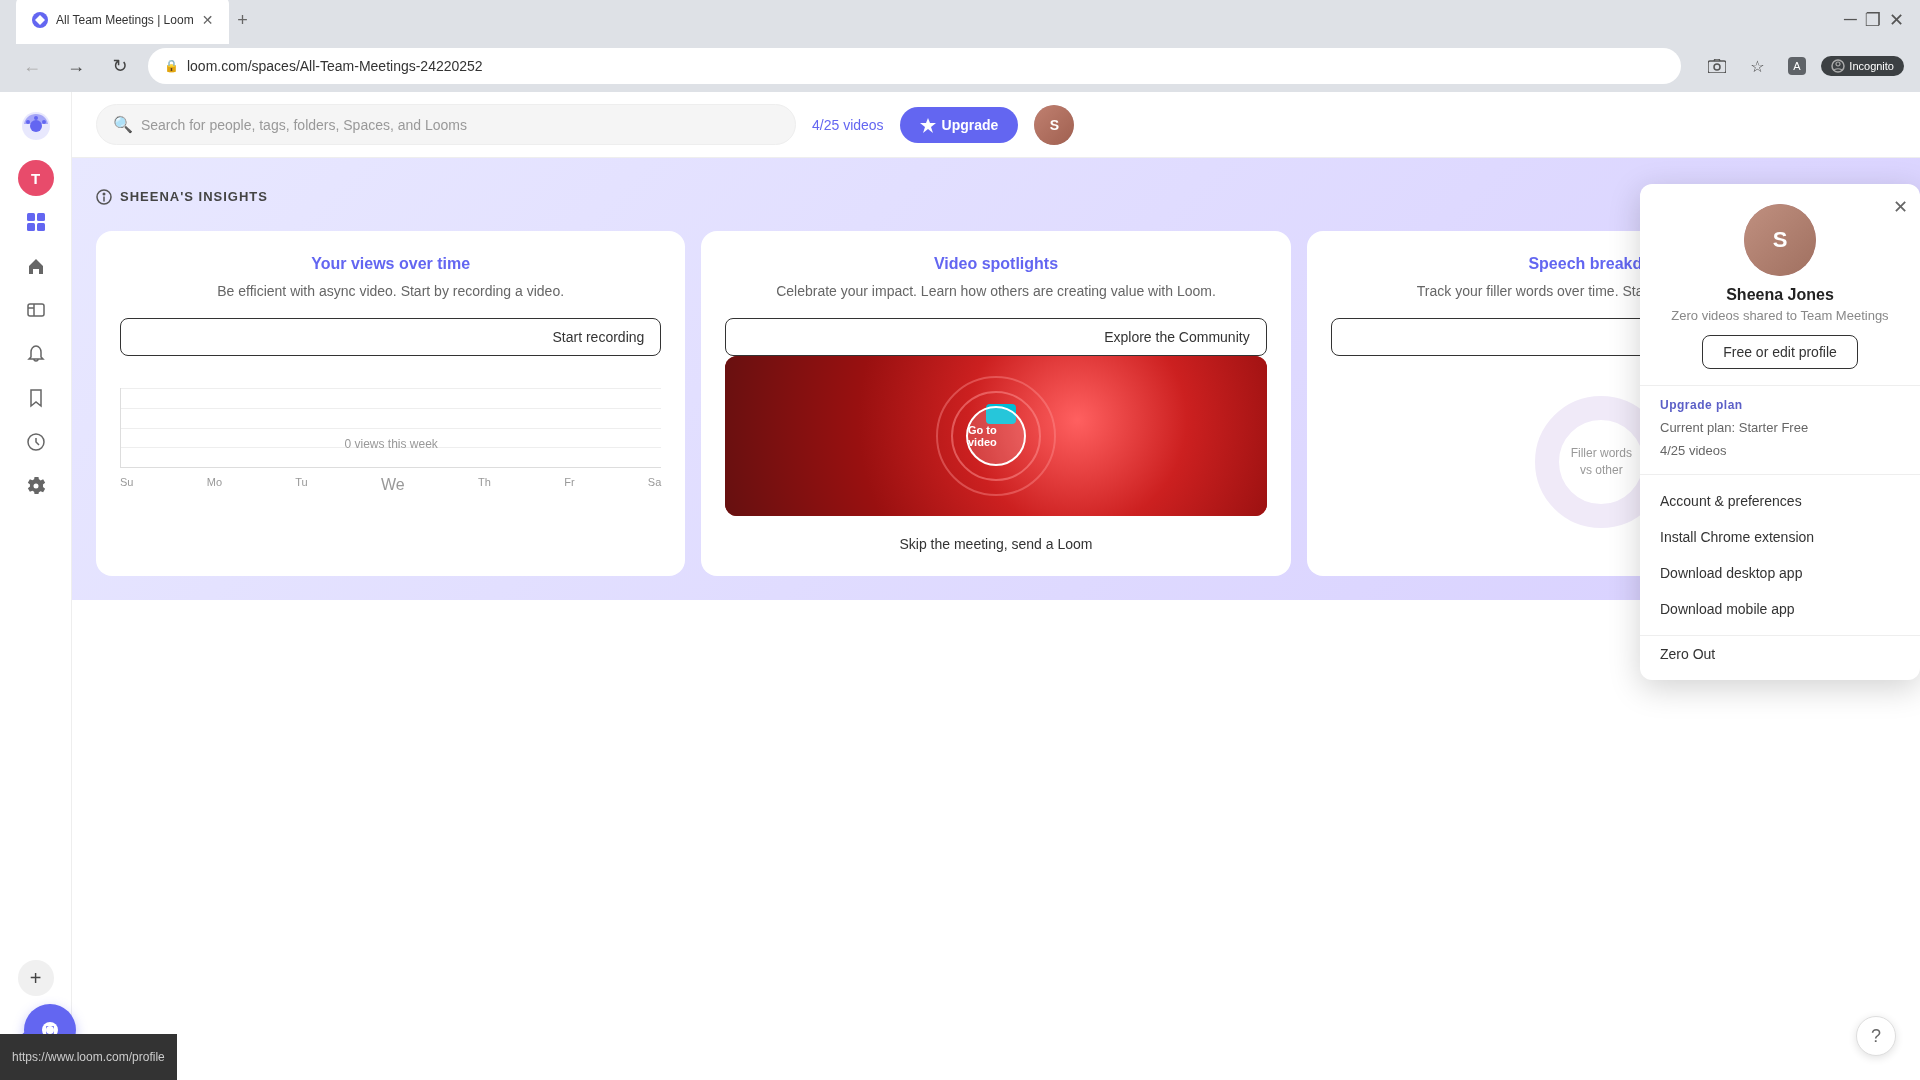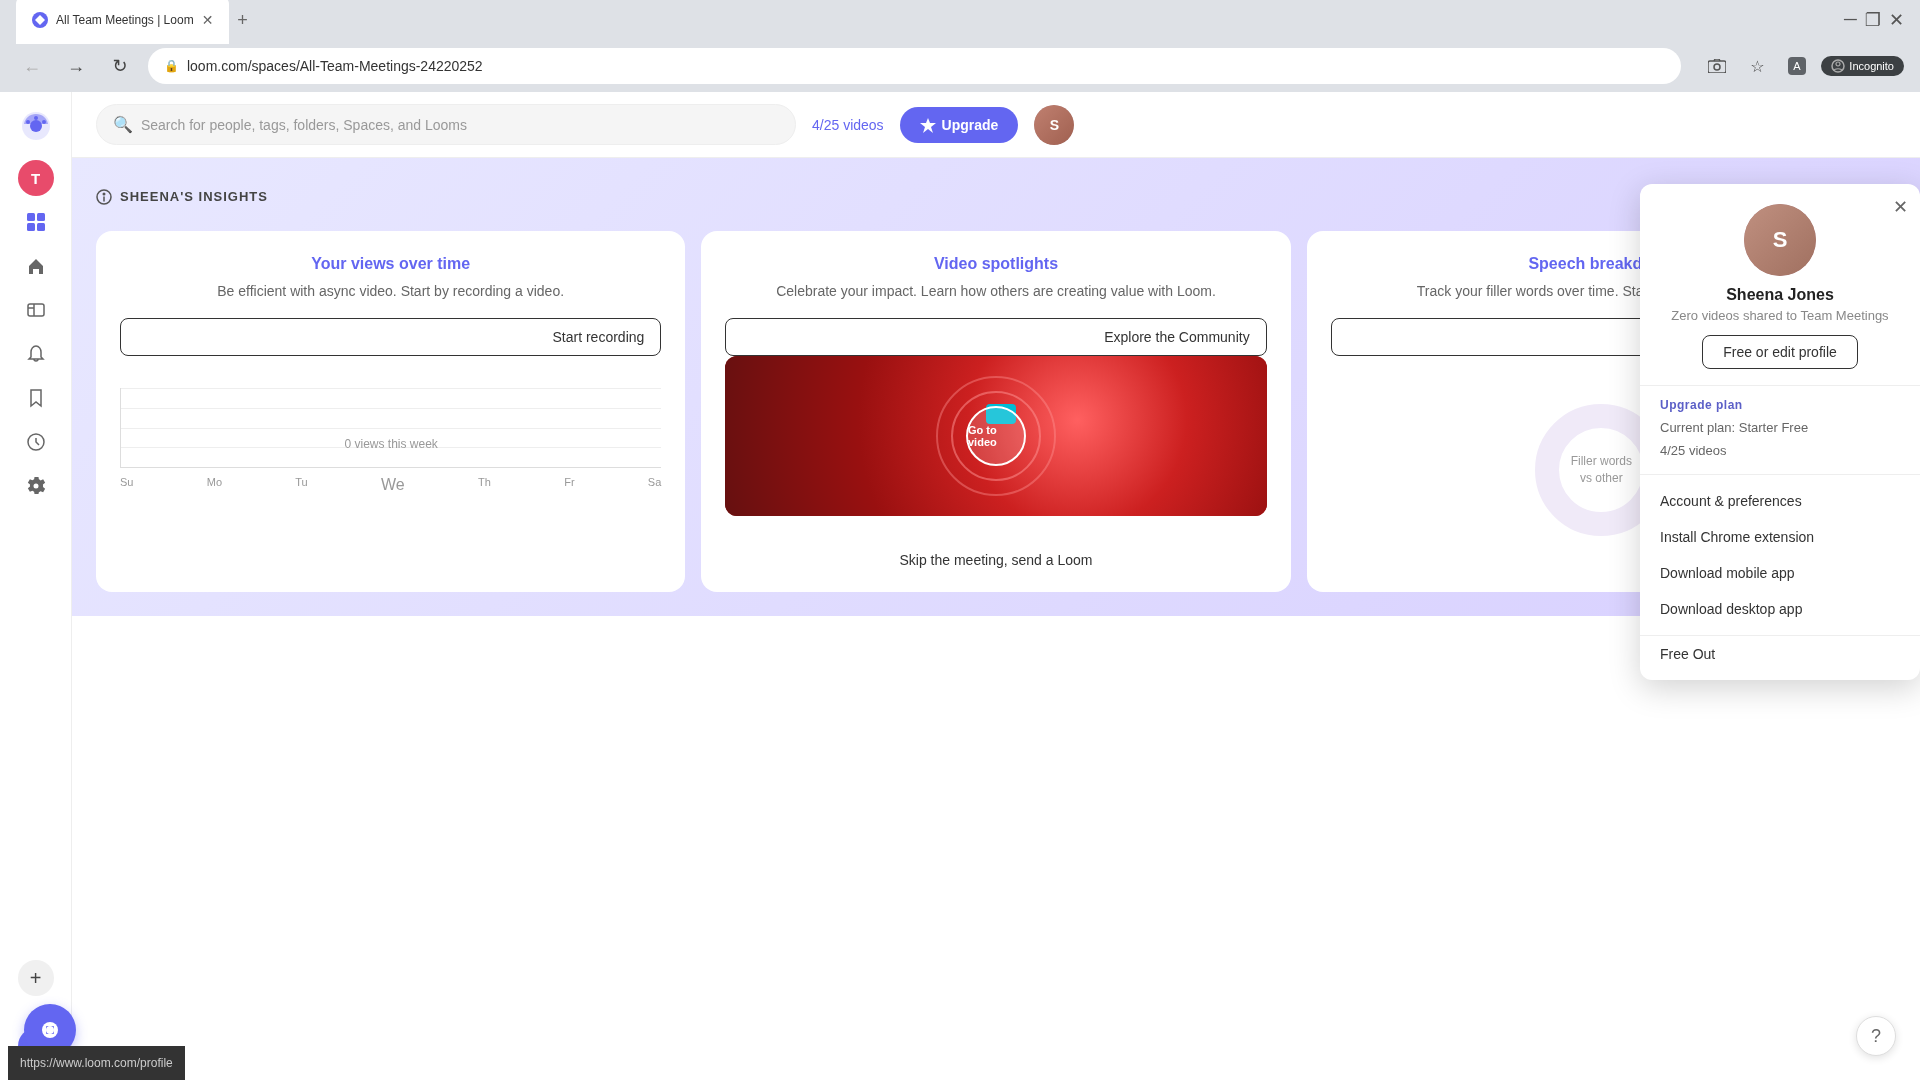--- a/index.html
+++ b/index.html
@@ -62,21 +62,21 @@
     .card { background: white; border-radius: 16px; padding: 24px; display: flex; flex-direction: column; }
     .card-title { font-size: 16px; font-weight: 600; color: #6366f1; text-align: center; margin-bottom: 8px; }
     .card-desc { font-size: 14px; color: #666; text-align: center; margin-bottom: 16px; line-height: 1.5; }
     .card-btn { border: 1.5px solid #333; background: white; border-radius: 8px; padding: 10px 16px; font-size: 14px; font-weight: 500; cursor: pointer; text-align: right; color: #333; width: 100%; }
 
     
     .chart-area { margin-top: 16px; flex: 1; }
     .chart-labels { display: flex; justify-content: space-between; margin-top: 8px; }
 
     
-    .video-thumbnail { border-radius: 12px; overflow: hidden; position: relative; margin-bottom: 28px; height: 160px; background: #c0302a; cursor: pointer; }
+    .video-thumbnail { border-radius: 12px; overflow: hidden; position: relative; margin-bottom: 12px; height: 160px; background: #c0302a; cursor: pointer; }
     .video-thumbnail-bg { width: 100%; height: 100%; background: radial-gradient(circle at 60% 40%, #e04040 0%, #c02020 40%, #8b1515 100%); display: flex; align-items: center; justify-content: center; }
     .card-caption { font-size: 14px; color: #333; text-align: center; font-weight: 500; margin-top: 8px; }
 
     
     .donut-area { display: flex; align-items: center; justify-content: center; margin-top: 16px; flex: 1; }
     .donut-wrapper { position: relative; width: 140px; height: 140px; }
     .donut-label { position: absolute; top: 50%; left: 50%; transform: translate(-50%, -50%); text-align: center; font-size: 12px; color: #999; line-height: 1.4; }
 
     
     .profile-dropdown { position: absolute; right: 0; top: 92px; width: 280px; background: white; border-radius: 12px; box-shadow: 0 8px 32px rgba(0,0,0,0.18); z-index: 100; padding: 20px 0 8px; }
@@ -92,21 +92,21 @@
     .dropdown-item { padding: 10px 20px; font-size: 14px; color: #333; cursor: pointer; }
     .dropdown-signout { padding: 10px 20px; font-size: 14px; color: #333; cursor: pointer; }
 
     
     .help-btn { position: fixed; bottom: 24px; right: 24px; width: 40px; height: 40px; border-radius: 50%; background: white; border: 1px solid #ddd; display: flex; align-items: center; justify-content: center; font-size: 18px; color: #666; cursor: pointer; box-shadow: 0 2px 8px rgba(0,0,0,0.12); }
 
     
     .record-btn { position: fixed; bottom: 24px; left: 24px; width: 52px; height: 52px; border-radius: 50%; background: #6366f1; border: none; display: flex; align-items: center; justify-content: center; cursor: pointer; box-shadow: 0 4px 12px rgba(99,102,241,0.4); }
 
     
-    .status-bar { position: fixed; bottom: 0; left: 8px; background: #333; color: #ccc; font-size: 12px; padding: 10px 12px; }
+    .status-bar { position: fixed; bottom: 0; left: 0; background: #333; color: #ccc; font-size: 12px; padding: 16px 12px; }
 
     
     svg.donut { transform: rotate(-90deg); }
   </style>
 </head>
 <body>
 
 <div class="browser-chrome">
 
   <div class="title-bar">
@@ -348,25 +348,25 @@
 
     <div class="dropdown-section">
       <div class="dropdown-section-title">Upgrade plan</div>
       <div class="dropdown-section-subtitle">Current plan: Starter Free</div>
       <div class="dropdown-section-subtitle" style="padding-top:0;">4/25 videos</div>
     </div>
 
     <div class="dropdown-section">
       <div class="dropdown-item">Account &amp; preferences</div>
       <div class="dropdown-item">Install Chrome extension</div>
+      <div class="dropdown-item">Download desktop app</div>
       <div class="dropdown-item">Download mobile app</div>
-      <div class="dropdown-item">Download desktop app</div>
-    </div>
-
-    <div class="dropdown-signout">Free Out</div>
+    </div>
+
+    <div class="dropdown-signout">Zero Out</div>
   </div>
 </div>
 
 <button class="record-btn">
   <svg width="24" height="24" viewBox="0 0 24 24" fill="white">
       <circle cx="12" cy="12" r="8"></circle>
       <rect x="8" y="8" width="8" height="8" rx="1" fill="#6366f1"></rect>
       <circle cx="12" cy="12" r="4" fill="white"></circle>
     </svg>
 </button>

